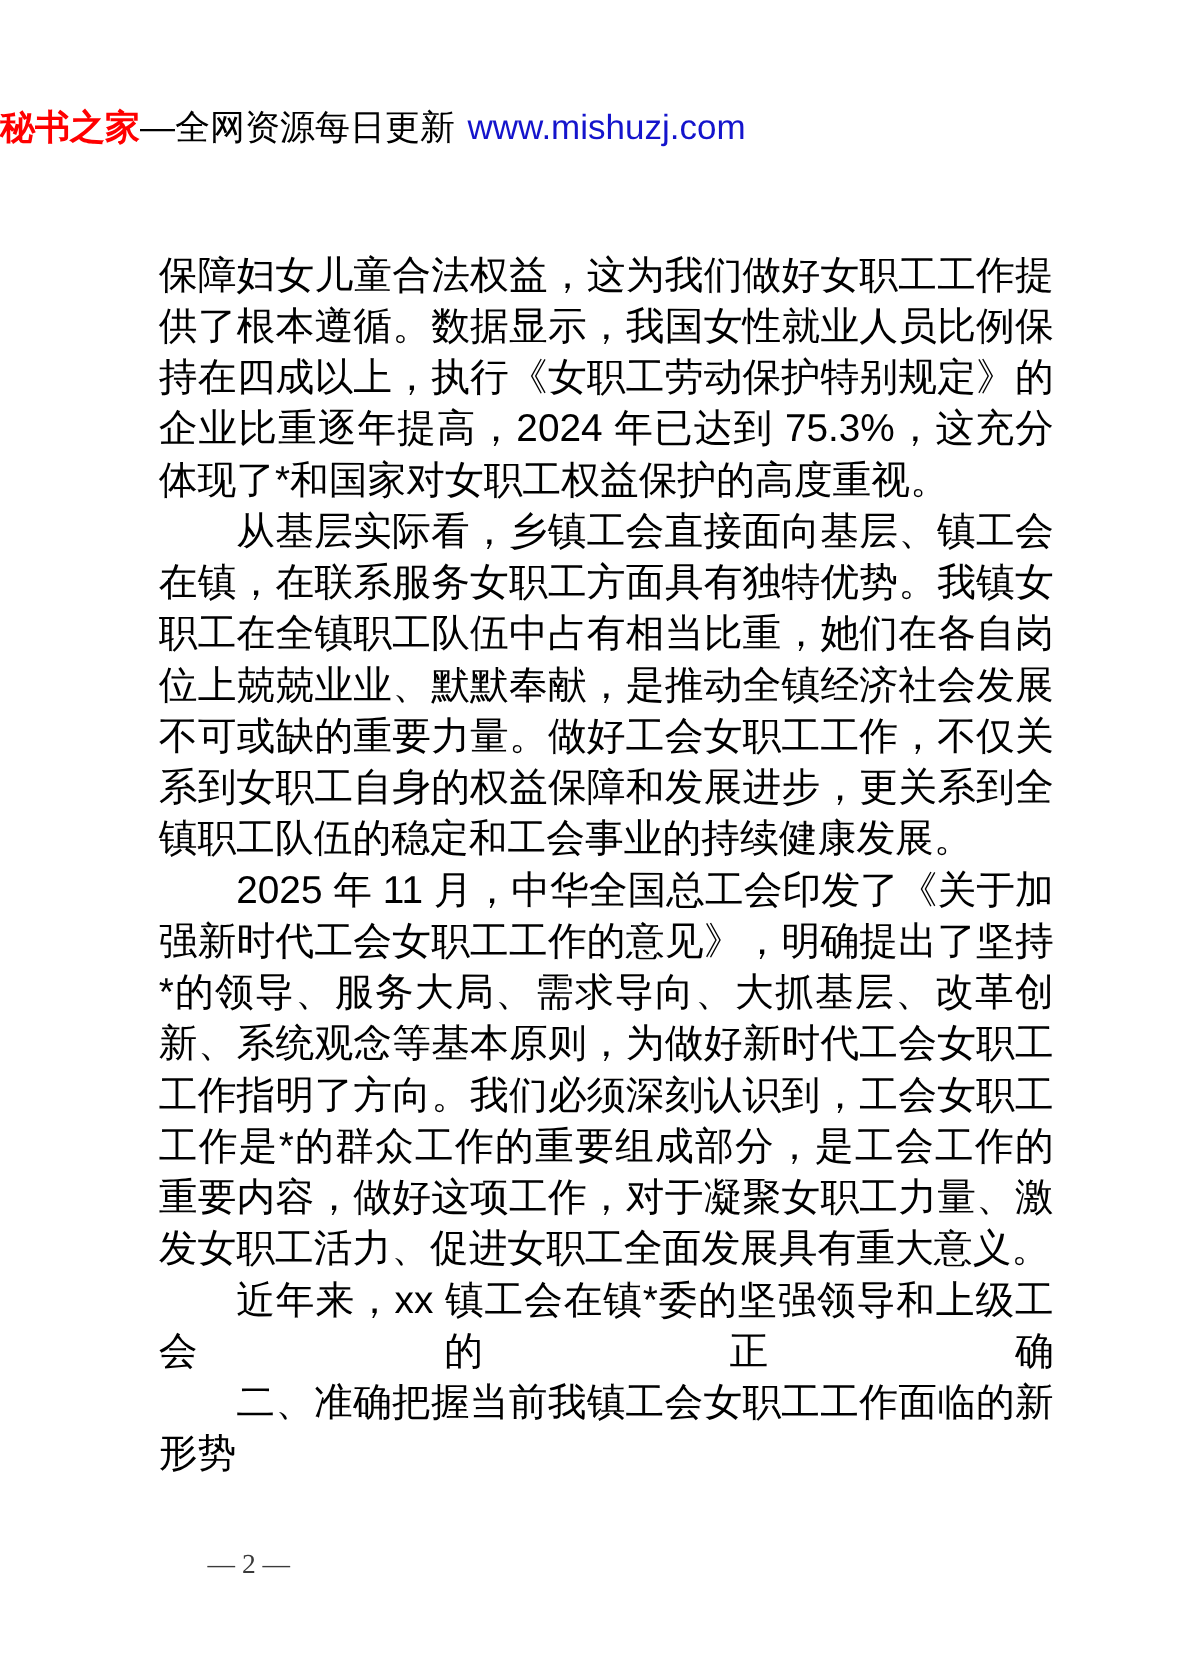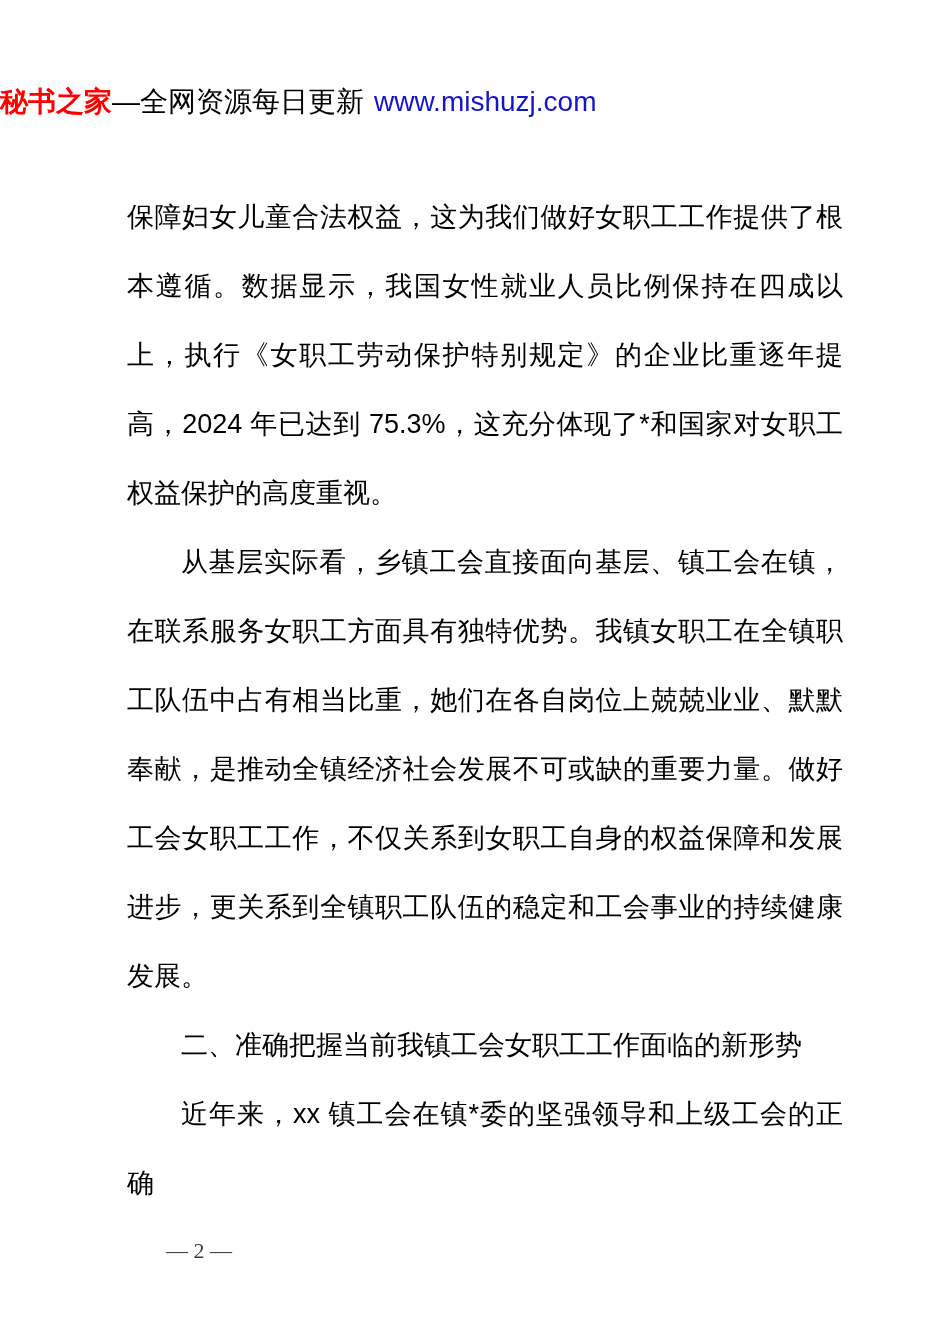--- a/index.html
+++ b/index.html
@@ -33,24 +33,24 @@
   .site-header .tagline {
     color: #000000;
   }
   .site-header .url {
     color: #1414cc;
     margin-left: 10px;
   }
   .doc-body {
     position: absolute;
     left: 127px;
-    top: 183px;
+    top: 199px;
     width: 716px;
-    font-size: 27px;
-    line-height: 69px;
+    font-size: 31px;
+    line-height: 41px;
     text-align: justify;
   }
   .para {
     margin: 0;
     padding: 0;
     text-indent: 2em;
   }
   .para.no-indent {
     text-indent: 0;
   }
@@ -77,21 +77,22 @@
 
 <div class="page">
 
   <div class="site-header">
     <span class="brand">秘书之家</span><span class="tagline">—全网资源每日更新</span><span class="url">www.mishuzj.com</span>
   </div>
 
   <div class="doc-body">
     <p class="para no-indent">保障妇女儿童合法权益，这为我们做好女职工工作提供了根本遵循。数据显示，我国女性就业人员比例保持在四成以上，执行《女职工劳动保护特别规定》的企业比重逐年提高，2024 年已达到 75.3%，这充分体现了*和国家对女职工权益保护的高度重视。</p>
     <p class="para">从基层实际看，乡镇工会直接面向基层、镇工会在镇，在联系服务女职工方面具有独特优势。我镇女职工在全镇职工队伍中占有相当比重，她们在各自岗位上兢兢业业、默默奉献，是推动全镇经济社会发展不可或缺的重要力量。做好工会女职工工作，不仅关系到女职工自身的权益保障和发展进步，更关系到全镇职工队伍的稳定和工会事业的持续健康发展。</p>
+    <p class="para">2025 年 11 月，中华全国总工会印发了《关于加强新时代工会女职工工作的意见》，明确提出了坚持*的领导、服务大局、需求导向、大抓基层、改革创新、系统观念等基本原则，为做好新时代工会女职工工作指明了方向。我们必须深刻认识到，工会女职工工作是*的群众工作的重要组成部分，是工会工作的重要内容，做好这项工作，对于凝聚女职工力量、激发女职工活力、促进女职工全面发展具有重大意义。</p>
+    <p class="para force-justify">近年来，xx 镇工会在镇*委的坚强领导和上级工会的正确</p>
     <p class="para heading">二、准确把握当前我镇工会女职工工作面临的新形势</p>
-    <p class="para force-justify">近年来，xx 镇工会在镇*委的坚强领导和上级工会的正确</p>
   </div>
 
   <div class="page-footer">
     <span>— 2 —</span>
   </div>
 
 </div>
 
 </body></html>

